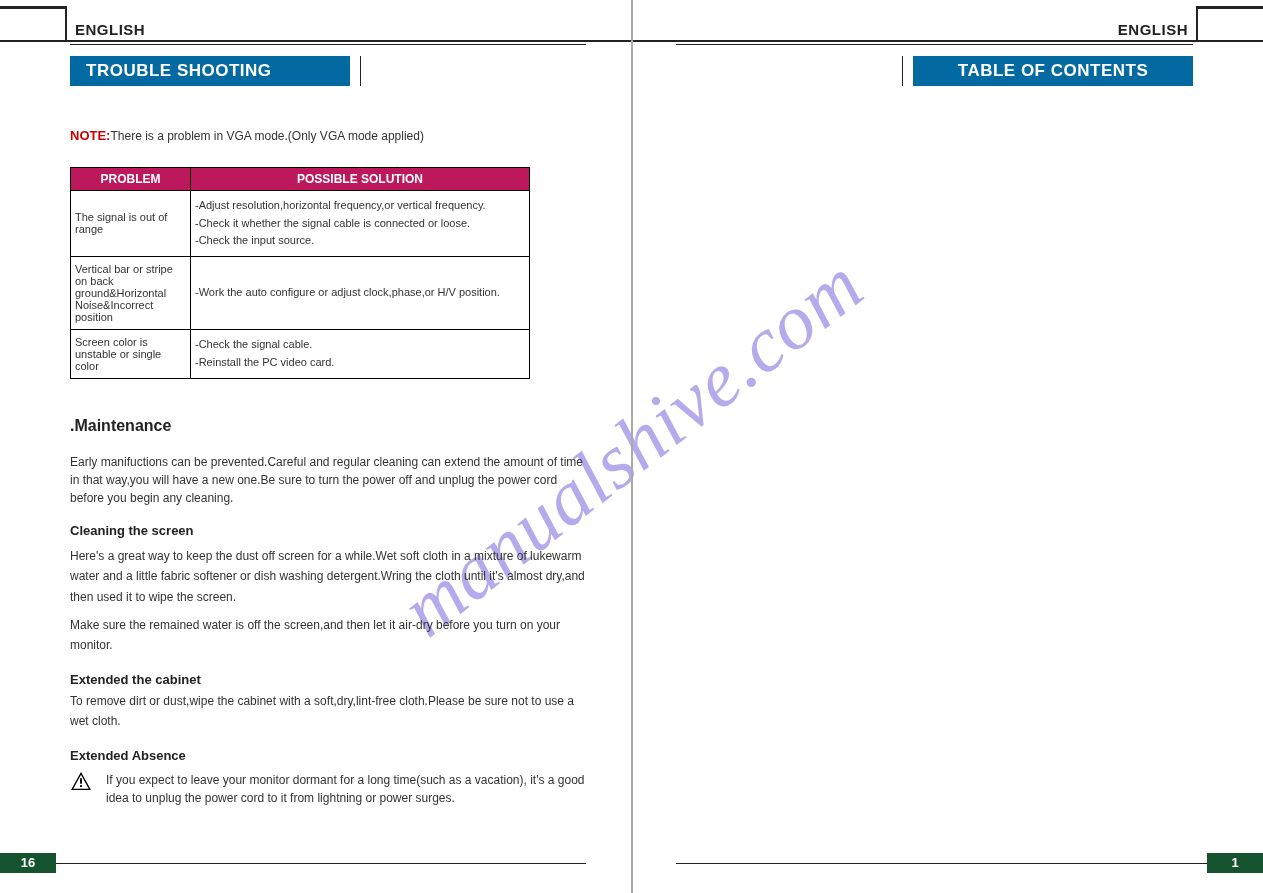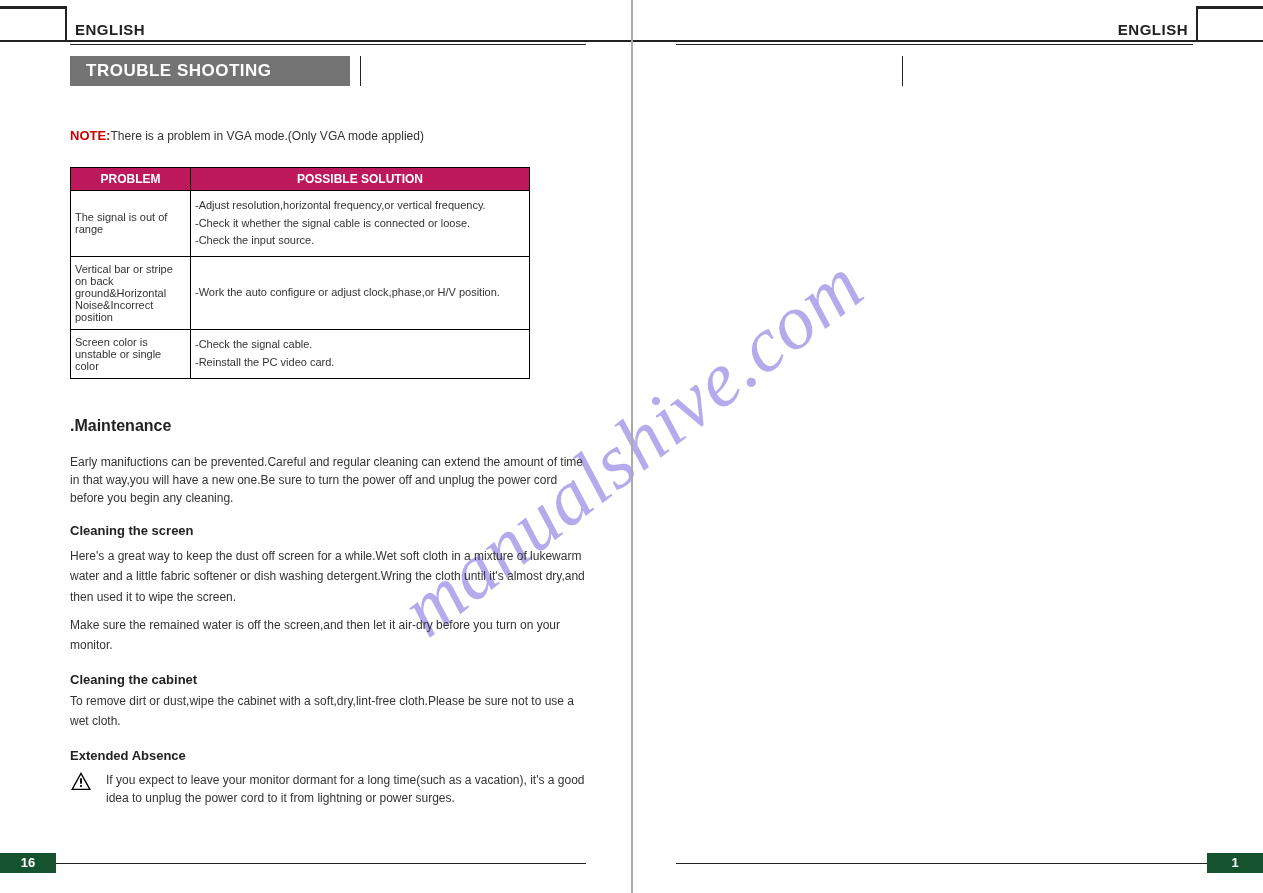--- a/index.html
+++ b/index.html
@@ -19,21 +19,21 @@
   .l-stub { position:absolute; left:0; width:65px; top:6px; height:3px; background:#222; }
   .l-stub-v { position:absolute; left:65px; top:6px; width:2px; height:36px; background:#222; }
 
   
   .r-rule-full { position:absolute; left:0; width:632px; top:40px; height:2px; background:#222; }
   .r-rule-inner { position:absolute; left:45px; right:70px; top:44px; height:1px; background:#222; }
   .r-stub { position:absolute; right:0; width:65px; top:6px; height:3px; background:#222; }
   .r-stub-v { position:absolute; right:65px; top:6px; width:2px; height:36px; background:#222; }
 
   
-  .titlebox { position:absolute; background:#737373; color:#fff; font:700 17px/30px Arial; height:30px; padding:0 16px; letter-spacing:0.5px; }
+  .titlebox { position:absolute; background:#0369a1; color:#fff; font:700 17px/30px Arial; height:30px; padding:0 16px; letter-spacing:0.5px; }
   .titlebox.left { left:70px; top:56px; width:280px; }
   .titlebox.right { right:70px; top:56px; width:280px; text-align:center; }
   .titlebar-v { position:absolute; top:56px; width:1px; height:30px; background:#222; }
 
   
   .content-left { position:absolute; left:70px; right:45px; top:120px; }
   .note-line { font-size:12px; color:#333; margin-top:8px; }
   .note-label { color:#c00; font-weight:700; font-size:13px; }
 
   table.prob { width:460px; border-collapse:collapse; margin-top:24px; border:1px solid #000; }
@@ -115,21 +115,21 @@
         </tbody>
           </table>
 
         <div class="sec-h1">.Maintenance</div>
         <div class="para">Early manifuctions can be prevented.Careful and regular cleaning can extend the amount of time in that way,you will have a new one.Be sure to turn the power off and unplug the power cord before you begin any cleaning.</div>
 
         <div class="sec-h2">Cleaning the screen</div>
         <div class="para2"> Here's a great way to keep the dust off screen for a while.Wet soft cloth in a mixture of lukewarm water and a little fabric softener or dish washing detergent.Wring the cloth until it's almost dry,and then used it to wipe the screen.</div>
         <div class="para2">Make sure the remained water is off the screen,and then let it air-dry before you turn on your monitor.</div>
 
-        <div class="sec-h2">Cleaning the cabinet</div>
+        <div class="sec-h2">Extended the cabinet</div>
         <div class="para2" style="margin-top:4px">To remove dirt or dust,wipe the cabinet with a soft,dry,lint-free cloth.Please be sure not to use a wet cloth.</div>
 
         <div class="sec-h2">Extended Absence</div>
         <div class="warnrow">
           <svg width="22" height="20" viewBox="0 0 24 22">
             <path d="M12 1 L23 21 L1 21 Z" fill="#000"></path>
             <path d="M12 4 L20.5 19.5 L3.5 19.5 Z" fill="#fff"></path>
             <rect x="11" y="8" width="2" height="6" fill="#000"></rect>
             <rect x="11" y="15.5" width="2" height="2" fill="#000"></rect>
           </svg>
@@ -142,20 +142,21 @@
     </div>
 
     <div class="leaf right">
       <div class="r-stub"></div>
       <div class="r-stub-v"></div>
       <div class="hb-right-inner">ENGLISH</div>
       <div class="r-rule-full"></div>
       <div class="r-rule-inner"></div>
 
       <div class="titlebar-v" style="right:360px"></div>
+      <div class="titlebox right">TABLE OF CONTENTS</div>
 
       <div class="pgrule r"></div>
       <div class="pgnum right">1</div>
     </div>
   </div>
 
   <div class="gutter center"></div>
 </div>
 
 </body></html>

